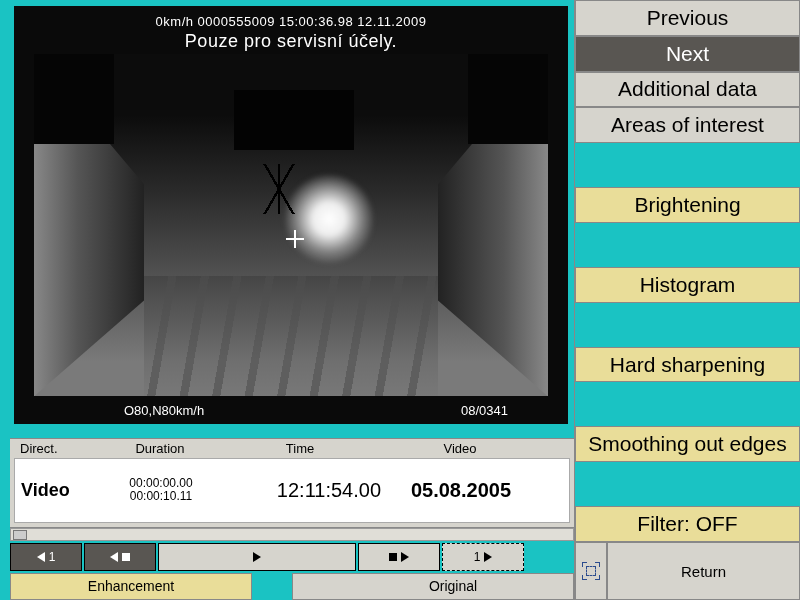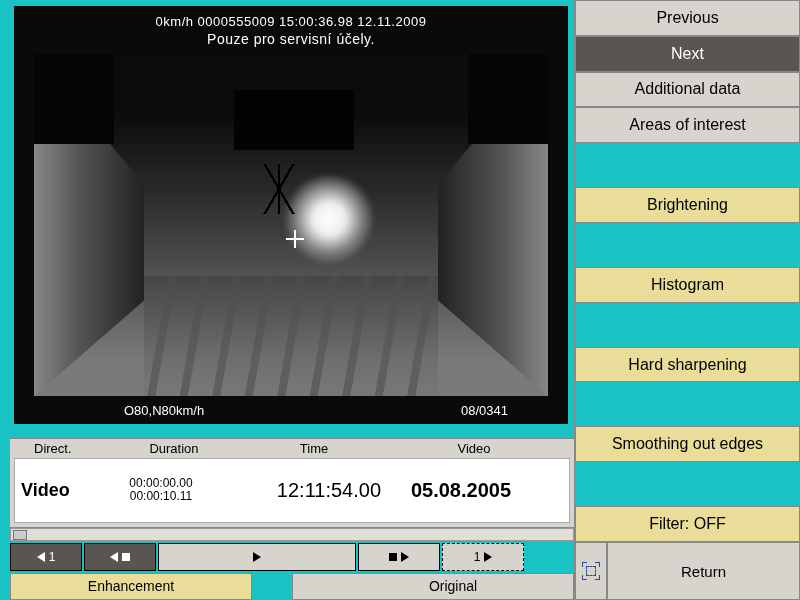--- a/index.html
+++ b/index.html
@@ -5,21 +5,21 @@
   * { box-sizing: border-box; margin: 0; padding: 0; font-family: Arial, sans-serif; }
   body { width: 800px; height: 600px; background: #1ac3c3; overflow: hidden; }
   .app { display: flex; width: 800px; height: 600px; }
   .left { width: 574px; display: flex; flex-direction: column; }
   .right { width: 226px; display: flex; flex-direction: column; border-left: 1px solid #888; }
 
   
   .video-frame { background: #0a0a0a; margin: 6px 6px 0 14px; height: 428px; position: relative; color: #fff; font-size: 13px; }
   .video-top { position: absolute; top: 8px; width: 100%; text-align: center; font-family: Arial; letter-spacing: 0.5px; }
   .video-top .line1 { font-size: 13px; }
-  .video-top .line2 { font-size: 14px; margin-top: 2px; }
+  .video-top .line2 { font-size: 18px; margin-top: 2px; }
   .video-bottom { position: absolute; bottom: 6px; width: 100%; display: flex; justify-content: space-between; padding: 0 60px 0 110px; font-size: 13px; }
   .corridor {
     position: absolute; top: 48px; left: 20px; right: 20px; bottom: 28px;
     background: linear-gradient(to bottom, #0c0c0c 0%, #0c0c0c 18%, #2a2a2a 40%, #5a5a5a 70%, #7a7a7a 90%);
     overflow: hidden;
   }
   .wall-left { position: absolute; left: 0; top: 0; bottom: 0; width: 110px; background: linear-gradient(to right, #888 0%, #555 40%, #222 100%); clip-path: polygon(0 0, 100% 38%, 100% 72%, 0 100%); }
   .wall-right { position: absolute; right: 0; top: 0; bottom: 0; width: 110px; background: linear-gradient(to left, #888 0%, #555 40%, #222 100%); clip-path: polygon(100% 0, 0 38%, 0 72%, 100% 100%); }
   .ceiling-box-l { position: absolute; top: 0; left: 0; width: 80px; height: 90px; background: #050505; }
   .ceiling-box-r { position: absolute; top: 0; right: 0; width: 80px; height: 90px; background: #050505; }
@@ -37,21 +37,21 @@
   .crosshair::after  { top: 8px; left: 0; width: 18px; height: 2px; }
   .floor-marks { position: absolute; bottom: 0; left: 110px; right: 110px; height: 120px;
     background:
       repeating-linear-gradient(100deg, transparent 0 24px, #444 24px 32px),
       linear-gradient(to top, #777, #3a3a3a);
     opacity: 0.5; }
   .strip { height: 14px; background: #1ac3c3; margin: 0 0 0 10px; }
 
   
   .info { background: #d6d4cd; margin: 0 0 0 10px; border-top: 1px solid #888; border-bottom: 1px solid #888; }
-  .info-head { display: flex; font-size: 13px; color: #000; padding: 2px 0 2px 24px; align-items: center; }
+  .info-head { display: flex; font-size: 13px; color: #000; padding: 2px 0 2px 10px; align-items: center; }
   .info-head div:nth-child(1){ width: 80px; }
   .info-head div:nth-child(2){ width: 120px; text-align: center;}
   .info-head div:nth-child(3){ width: 160px; text-align: center;}
   .info-head div:nth-child(4){ width: 160px; text-align: center;}
   .info-row { display: flex; background: #fff; margin: 0 4px 4px 4px; padding: 18px 6px; align-items: center; border: 1px solid #aaa; }
   .info-row .c1 { width: 80px; font-size: 18px; font-weight: bold; }
   .info-row .c2 { width: 120px; font-size: 12px; text-align: center; line-height: 1.1; }
   .info-row .c3 { width: 160px; font-size: 20px; font-weight: normal; text-align: right; }
   .info-row .c4 { width: 160px; font-size: 20px; font-weight: bold; text-align: center; }
 
@@ -71,21 +71,21 @@
   .tri-l { width:0; height:0; border-right:8px solid currentColor; border-top:5px solid transparent; border-bottom:5px solid transparent; }
   .sq { width:8px; height:8px; background: currentColor; }
   .play-row .play-btn.dark .tri-l, .play-row .play-btn.dark .sq { color: #fff; }
 
   
   .tab-row { display: flex; margin: 2px 0 0 10px; height: 28px; gap: 40px; }
   .tab { flex: 1; background: #e9dd99; border: 1px solid #888; display:flex; align-items:center; justify-content:center; font-size: 14px; }
   .tab.inactive { background: #d6d4cd; padding-left: 40px; }
 
   
-  .menu-btn { flex: 1; background: #d6d4cd; border: 1px solid #888; display:flex; align-items:center; justify-content:center; font-size: 16px; color:#000; }
+  .menu-btn { flex: 1; background: #d6d4cd; border: 1px solid #888; display:flex; align-items:center; justify-content:center; font-size: 21px; color:#000; }
   .menu-btn.active { background: #595652; color: #fff; }
   .menu-btn.hl { background: #e9dd99; margin-top: 44px; }
   .return-row { display:flex; height: 58px; }
   .return-icon { width: 32px; background: #d6d4cd; border: 1px solid #888; display:flex; align-items:center; justify-content:center; }
   .return-btn { flex:1; background: #d6d4cd; border:1px solid #888; display:flex; align-items:center; justify-content:center; font-size:15px; }
   .exp-icon { width:16px; height:16px; position:relative; }
   .exp-icon::before { content:""; position:absolute; inset:3px; border:1px dashed #2a4b8d; }
   .exp-icon span { position:absolute; width:5px; height:5px; border:1px solid #2a4b8d; }
   .exp-icon span:nth-child(1){ left:-1px; top:-1px; border-right:none; border-bottom:none;}
   .exp-icon span:nth-child(2){ right:-1px; top:-1px; border-left:none; border-bottom:none;}

